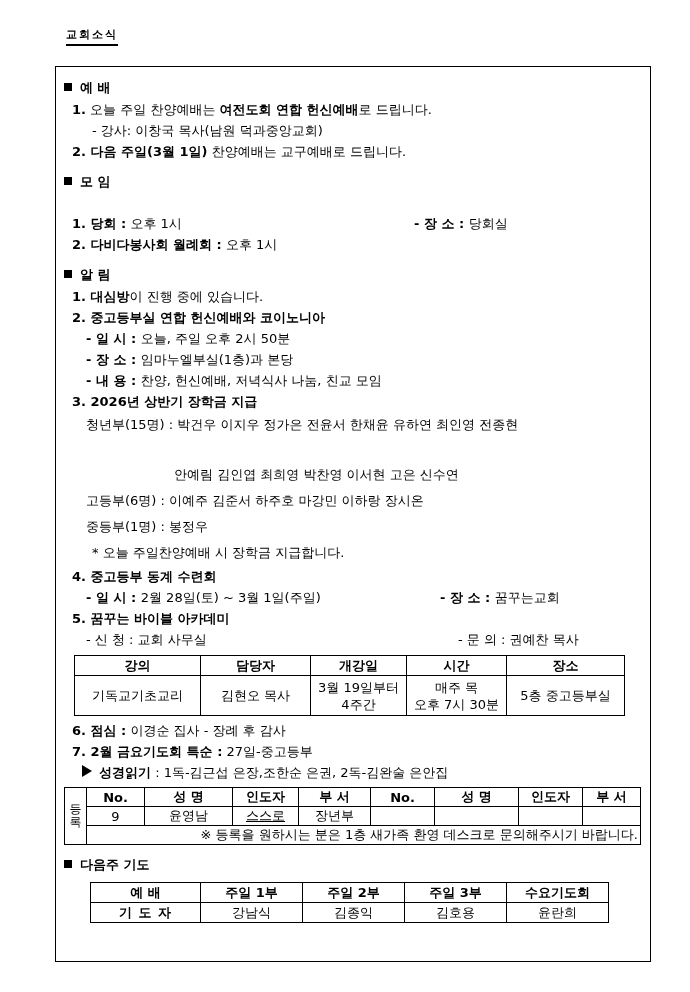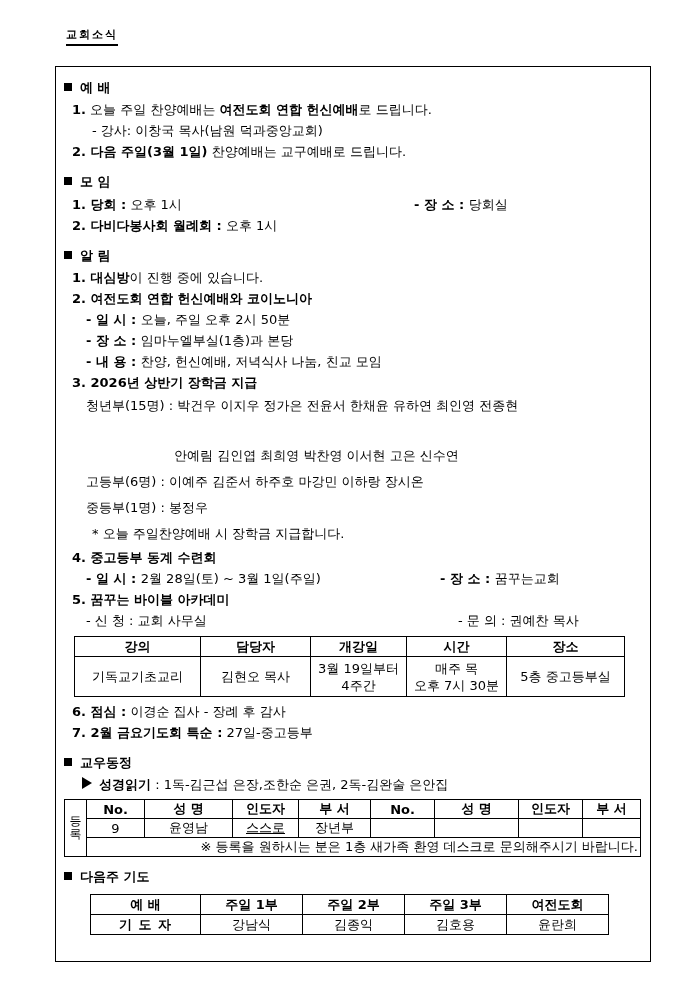--- a/index.html
+++ b/index.html
@@ -16,21 +16,21 @@
   }
   .doc-box {
     position:absolute; left:55px; top:66px; width:596px; height:896px;
     border:1px solid #000; padding:10px 8px 0 8px; overflow:hidden;
   }
   .line { line-height:21px; white-space:pre-wrap; }
   .b { font-weight:bold; }
   .ul { text-decoration:underline; }
   .sec-head { font-weight:bold; line-height:22px; }
   .mt { margin-top:9px; }
-  .mb { margin-bottom:1px; }
+  .mb { margin-bottom:20px; }
   .sq {
     display:inline-block; width:8px; height:8px; background:#000;
     margin-right:8px; vertical-align:1px;
   }
   .tri {
     display:inline-block; width:0; height:0;
     border-left:10px solid #000; border-top:6px solid transparent;
     border-bottom:6px solid transparent; margin:0 7px 0 0;
   }
   .ind1 { padding-left:8px; }
@@ -77,21 +77,21 @@
     <div class="line ind1"><span class="b">1.</span><span> 오늘 주일 찬양예배는 </span><span class="b">여전도회 연합 헌신예배</span><span>로 드립니다.</span></div>
     <div class="line ind2">- 강사: 이창국 목사(남원 덕과중앙교회)</div>
     <div class="line ind1"><span class="b">2.</span><span class="b"> 다음 주일(3월 1일)</span><span> 찬양예배는 교구예배로 드립니다.</span></div>
 
     <div class="line sec-head mt mb"><span class="sq"></span><span>모 임</span></div>
     <div class="line ind1 row2"><span class="l342"><span class="b">1.</span><span class="b"> 당회 :</span><span> 오후 1시</span></span><span><span class="b">- 장 소 : </span><span>당회실</span></span></div>
     <div class="line ind1 row2"><span class="l342"><span class="b">2.</span><span class="b"> 다비다봉사회 월례회 :</span><span> 오후 1시</span></span></div>
 
     <div class="line sec-head mt"><span class="sq"></span><span>알 림</span></div>
     <div class="line ind1"><span class="b">1.</span><span class="b"> 대심방</span><span>이 진행 중에 있습니다.</span></div>
-    <div class="line ind1"><span class="b">2.</span><span class="b"> 여전도회 연합 헌신예배와 코이노니아</span></div>
+    <div class="line ind1"><span class="b">2.</span><span class="b"> 중고등부실 연합 헌신예배와 코이노니아</span></div>
     <div class="line ind3"><span class="b">- 일 시 : </span><span>오늘, 주일 오후 2시 50분</span></div>
     <div class="line ind3"><span class="b">- 장 소 : </span><span>임마누엘부실(1층)과 본당</span></div>
     <div class="line ind3"><span class="b">- 내 용 : </span><span>찬양, 헌신예배, 저녁식사 나눔, 친교 모임</span></div>
     <div class="line ind1"><span class="b">3.</span><span class="b"> 2026년 상반기 장학금 지급</span></div>
     <div class="line ind3 loose">청년부(15명) : 박건우 이지우 정가은 전윤서 한채윤 유하연 최인영 전종현</div>
     <div class="line ind4 loose">안예림 김인엽 최희영 박찬영 이서현 고은 신수연</div>
     <div class="line ind3 loose">고등부(6명) : 이예주 김준서 하주호 마강민 이하랑 장시온</div>
     <div class="line ind3 loose">중등부(1명) : 봉정우</div>
     <div class="line ind2 loose">* 오늘 주일찬양예배 시 장학금 지급합니다.</div>
     <div class="line ind1"><span class="b">4.</span><span class="b"> 중고등부 동계 수련회</span></div>
@@ -127,21 +127,20 @@
               <div>오후 7시 30분</div>
             </td>
         <td>5층 중고등부실</td>
       </tr>
     </tbody>
       </table>
 
     <div class="line ind1"><span class="b">6.</span><span class="b"> 점심 :</span><span> 이경순 집사 - 장례 후 감사</span></div>
     <div class="line ind1"><span class="b">7.</span><span class="b"> 2월 금요기도회 특순 :</span><span> 27일-중고등부</span></div>
 
-    <div class="line sec-head mt"><span class="sq"></span><span>교우동정</span></div>
     <div class="line" style="padding-left:18px"><span class="tri"></span><span class="b">성경읽기</span><span> : </span><span>1독-김근섭 은장,조한순 은권, 2독-김완술 은안집</span></div>
 
     <table class="register-table">
       <colgroup>
           <col style="width:22px">
           <col style="width:58px">
           <col style="width:88px">
           <col style="width:66px">
           <col style="width:72px">
           <col style="width:64px">
@@ -188,21 +187,21 @@
           <col style="width:102px">
           <col style="width:102px">
           <col style="width:102px">
         </colgroup>
       <tbody>
           <tr>
         <th>예    배</th>
         <th>주일 1부</th>
         <th>주일 2부</th>
         <th>주일 3부</th>
-        <th>여전도회</th>
+        <th>수요기도회</th>
       </tr>
       <tr>
         <td class="rowhead">기 도 자</td>
         <td>강남식</td>
         <td>김종익</td>
         <td>김호용</td>
         <td>윤란희</td>
       </tr>
     </tbody>
       </table>

